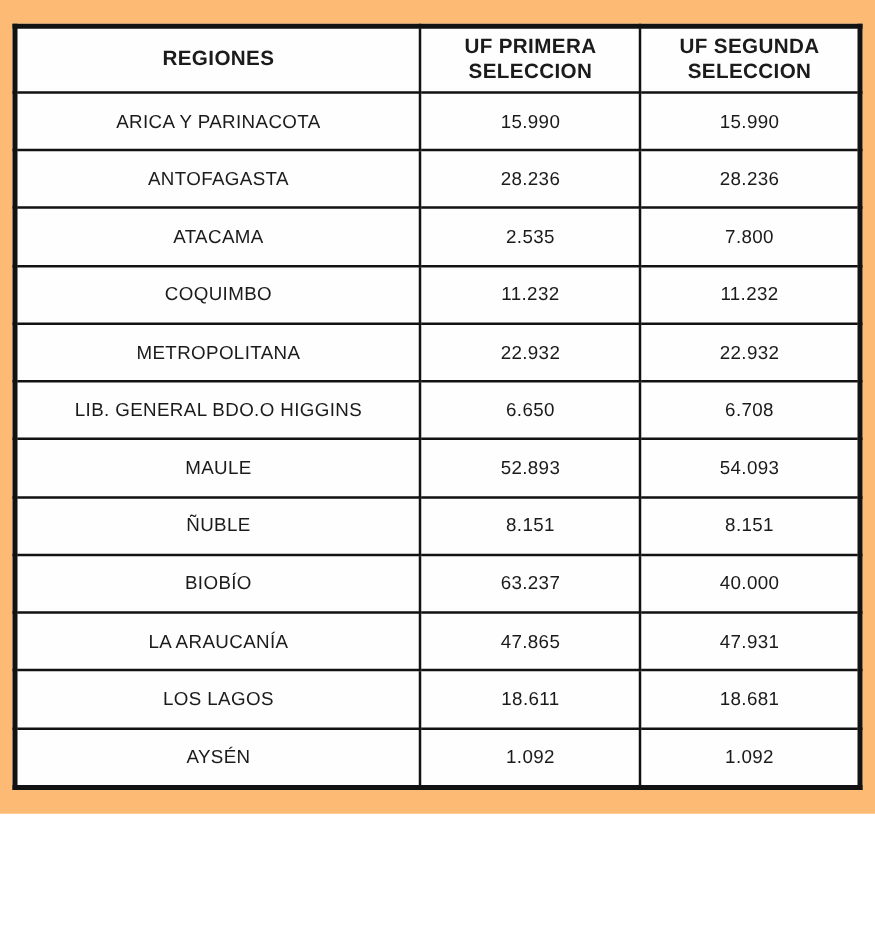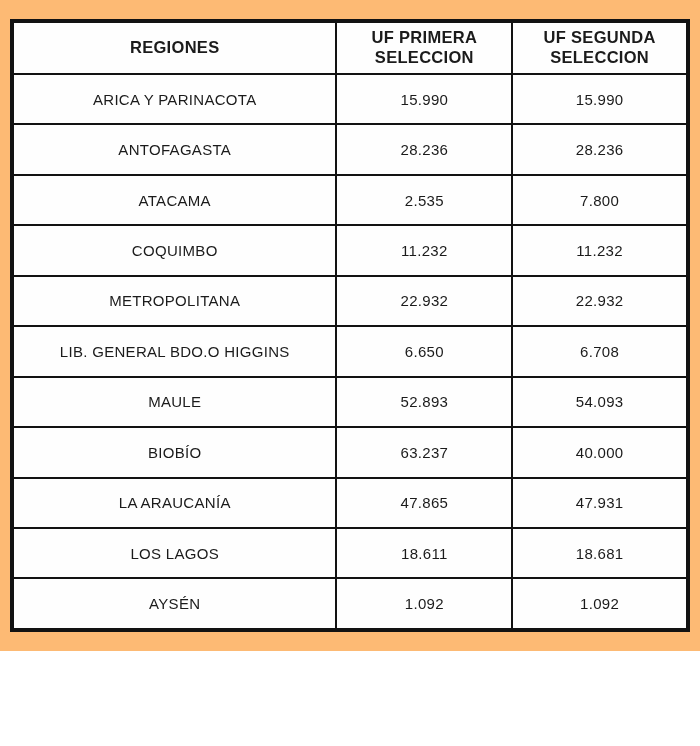--- a/index.html
+++ b/index.html
@@ -107,20 +107,25 @@
           <td class="region-cell">LIB. GENERAL BDO.O HIGGINS</td>
           <td>6.650</td>
           <td>6.708</td>
         </tr>
         <tr>
           <td class="region-cell">MAULE</td>
           <td>52.893</td>
           <td>54.093</td>
         </tr>
         <tr>
+          <td class="region-cell">ÑUBLE</td>
+          <td>8.151</td>
+          <td>8.151</td>
+        </tr>
+        <tr>
           <td class="region-cell">BIOBÍO</td>
           <td>63.237</td>
           <td>40.000</td>
         </tr>
         <tr>
           <td class="region-cell">LA ARAUCANÍA</td>
           <td>47.865</td>
           <td>47.931</td>
         </tr>
         <tr>

